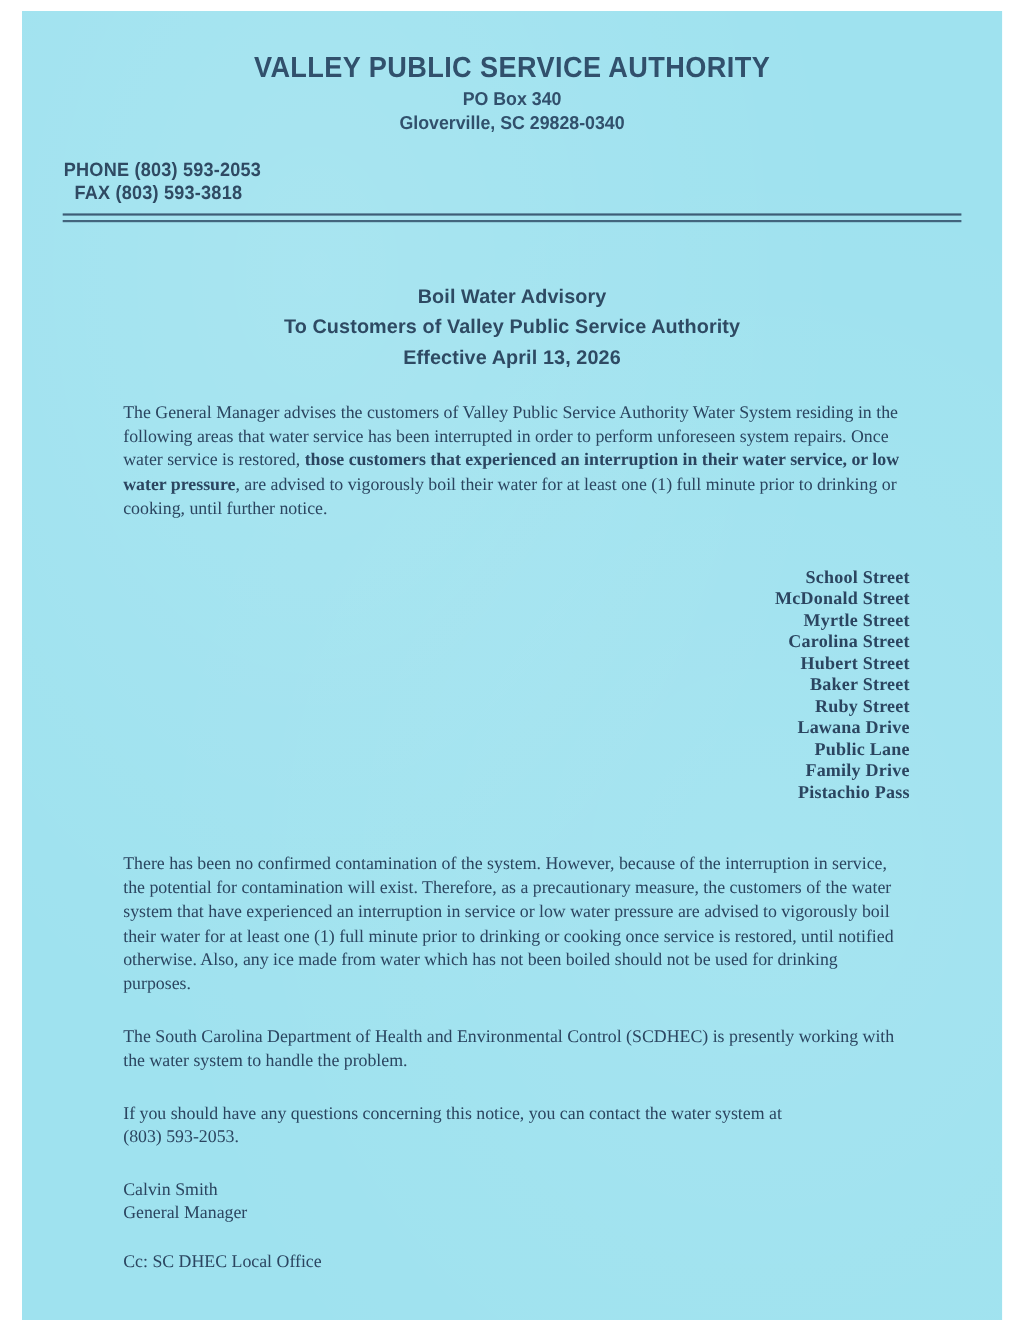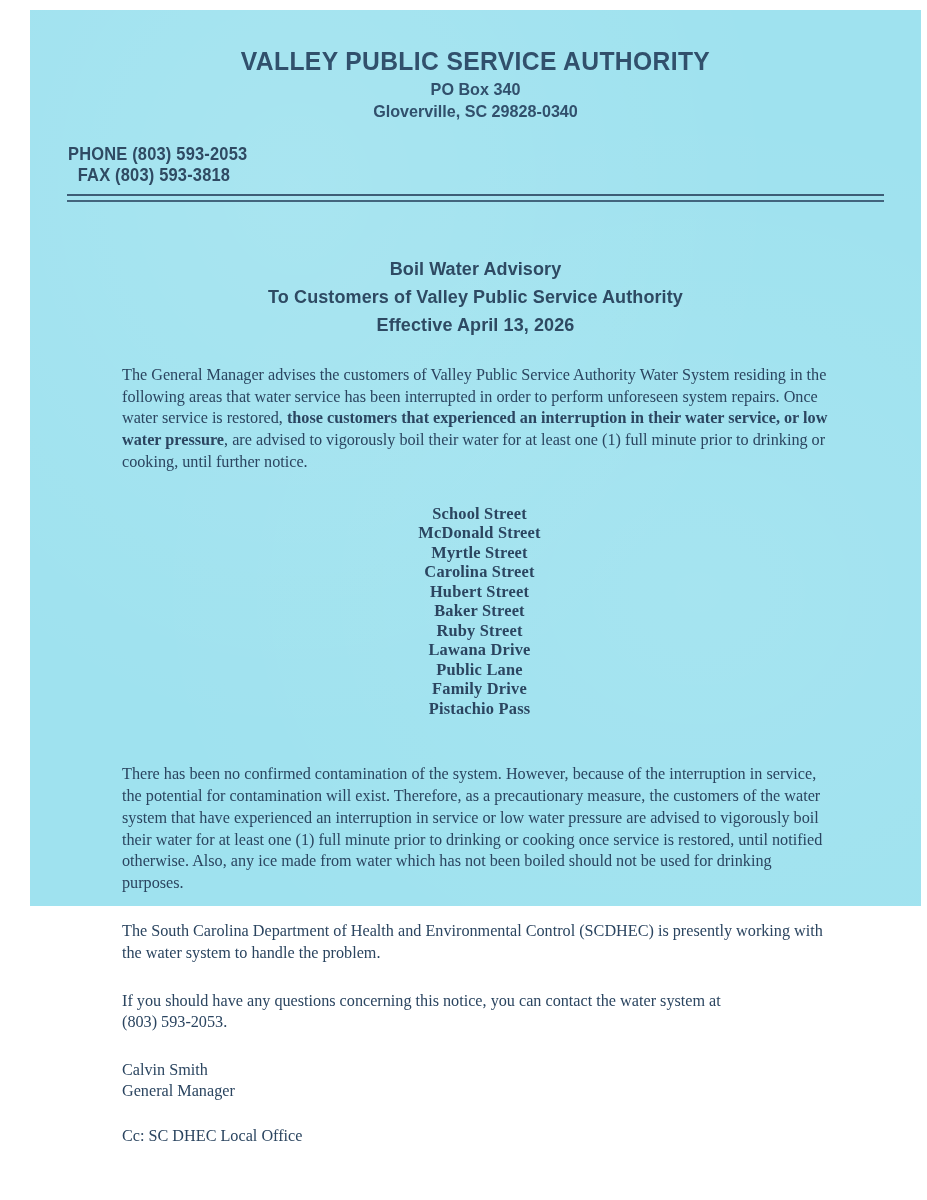--- a/index.html
+++ b/index.html
@@ -10,24 +10,24 @@
   body {
     width: 927px;
     height: 1200px;
     overflow: hidden;
     font-family: "Liberation Serif", "DejaVu Serif", serif;
   }
 
   
   .page {
     position: absolute;
-    left: 30px;
+    left: 20px;
     top: 10px;
     width: 891px;
-    height: 896px;
+    height: 1190px;
     background: #9fe2ef;
     background-image:
       radial-gradient(ellipse at 30% 20%, rgba(255,255,255,0.10) 0%, rgba(255,255,255,0) 55%),
       radial-gradient(ellipse at 75% 65%, rgba(255,255,255,0.07) 0%, rgba(255,255,255,0) 60%);
     box-sizing: border-box;
   }
 
   
   .letterhead {
     text-align: center;
@@ -113,22 +113,22 @@
     line-height: 1.345;
     text-align: left;
   }
   .para {
     margin-top: 26px;
   }
   .para b { font-weight: bold; }
 
   
   .street-list {
-    margin-top: 30px;
-    text-align: center;
+    margin-top: 41px;
+    text-align: right;
     font-weight: bold;
     font-size: 16.4px;
     line-height: 1.19;
     color: #2b4560;
     letter-spacing: 0.2px;
   }
   .street-list .street { white-space: nowrap; }
 
   .sig { margin-top: 26px; line-height: 1.3; }
   .sig div { white-space: nowrap; }

